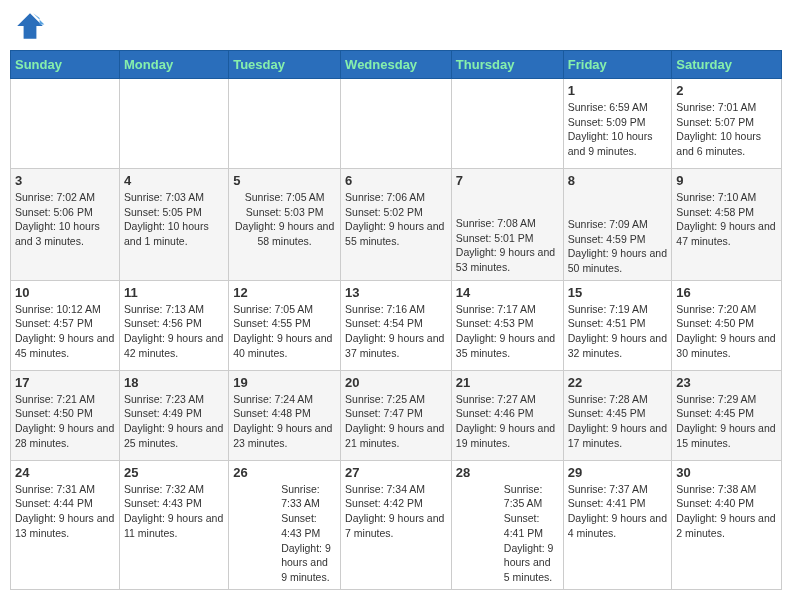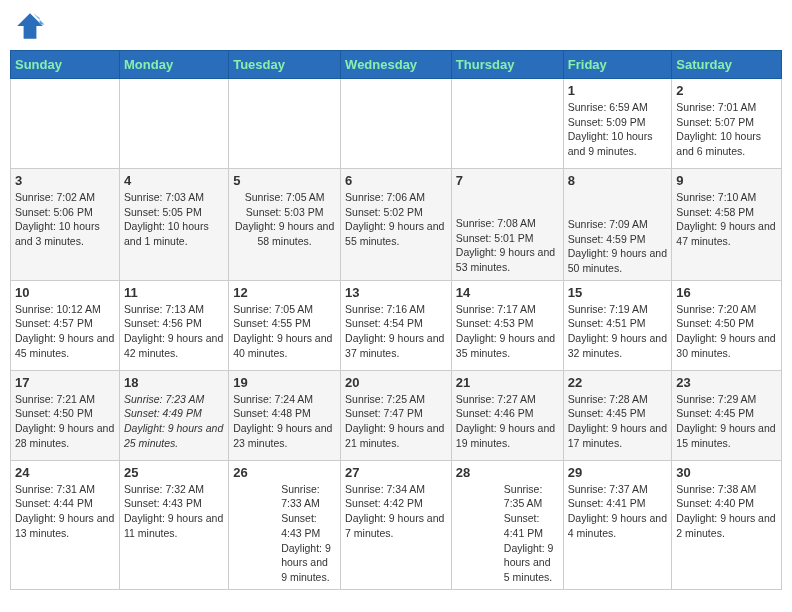--- a/index.html
+++ b/index.html
@@ -230,21 +230,21 @@
       </tr>
       <tr>
         <td>
           <span class="day-number">17</span>
           <div class="day-info" style="white-space: pre-line;">Sunrise: 7:21 AM
 Sunset: 4:50 PM
 Daylight: 9 hours and 28 minutes.</div>
         </td>
         <td>
           <span class="day-number">18</span>
-          <div class="day-info" style="white-space: pre-line; font-style: italic;">Sunrise: 7:23 AM
+          <div class="day-info" style="white-space: pre-line;">Sunrise: 7:23 AM
 Sunset: 4:49 PM
 Daylight: 9 hours and 25 minutes.</div>
         </td>
         <td>
           <span class="day-number">19</span>
           <div class="day-info" style="white-space: pre-line;">Sunrise: 7:24 AM
 Sunset: 4:48 PM
 Daylight: 9 hours and 23 minutes.</div>
         </td>
         <td>

